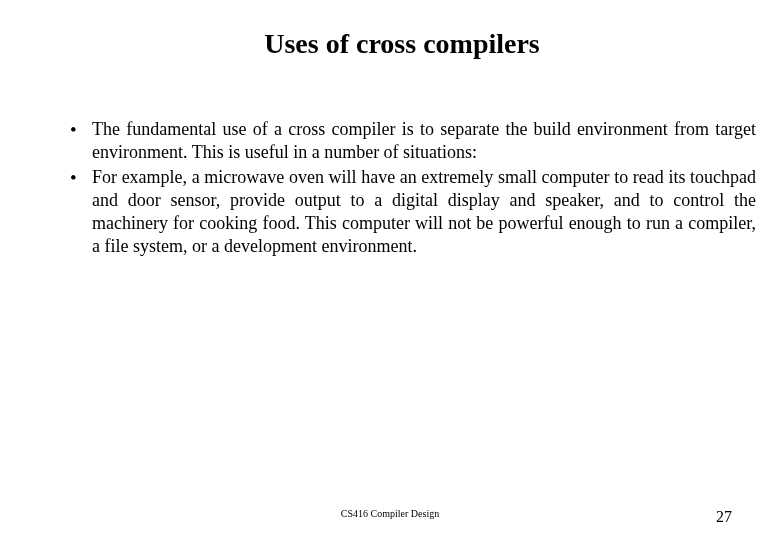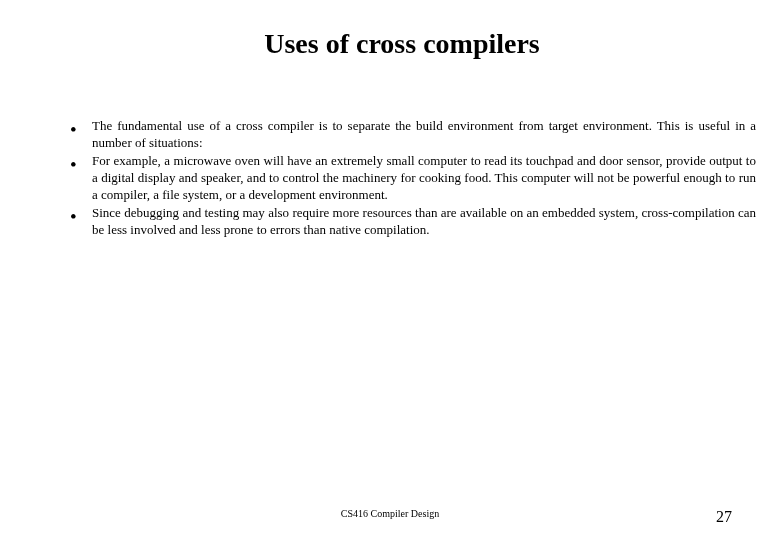--- a/index.html
+++ b/index.html
@@ -29,21 +29,21 @@
       margin-bottom: 58px;
     }
     .content {
       padding-left: 22px;
     }
     .bullet-list {
       list-style: none;
     }
     .bullet-item {
       position: relative;
-      font-size: 13px;
+      font-size: 18px;
       line-height: 1.28;
       text-align: justify;
       margin-bottom: 2px;
       padding-left: 22px;
     }
     .bullet-item::before {
       content: "•";
       position: absolute;
       left: 0;
       top: 0;
@@ -73,21 +73,20 @@
 </head>
 <body>
 
 <div class="slide">
   <h1 class="title">Uses of cross compilers</h1>
 
   <div class="content">
     <ul class="bullet-list">
       <li class="bullet-item">The fundamental use of a cross compiler is to separate the build environment from target environment. This is useful in a number of situations:</li>
       <li class="bullet-item">For example, a microwave oven will have an extremely small computer to read its touchpad and door sensor, provide output to a digital display and speaker, and to control the machinery for cooking food. This computer will not be powerful enough to run a compiler, a file system, or a development environment.</li>
-      <li class="bullet-item">Since debugging and testing may also require more resources than are available on an embedded system, cross-compilation can be less involved and less prone to errors than native compilation.</li>
     </ul>
   </div>
 
   <div class="footer">
     <span class="footer-center">CS416 Compiler Design</span>
     <span class="footer-right">27</span>
   </div>
 </div>
 
 </body></html>

